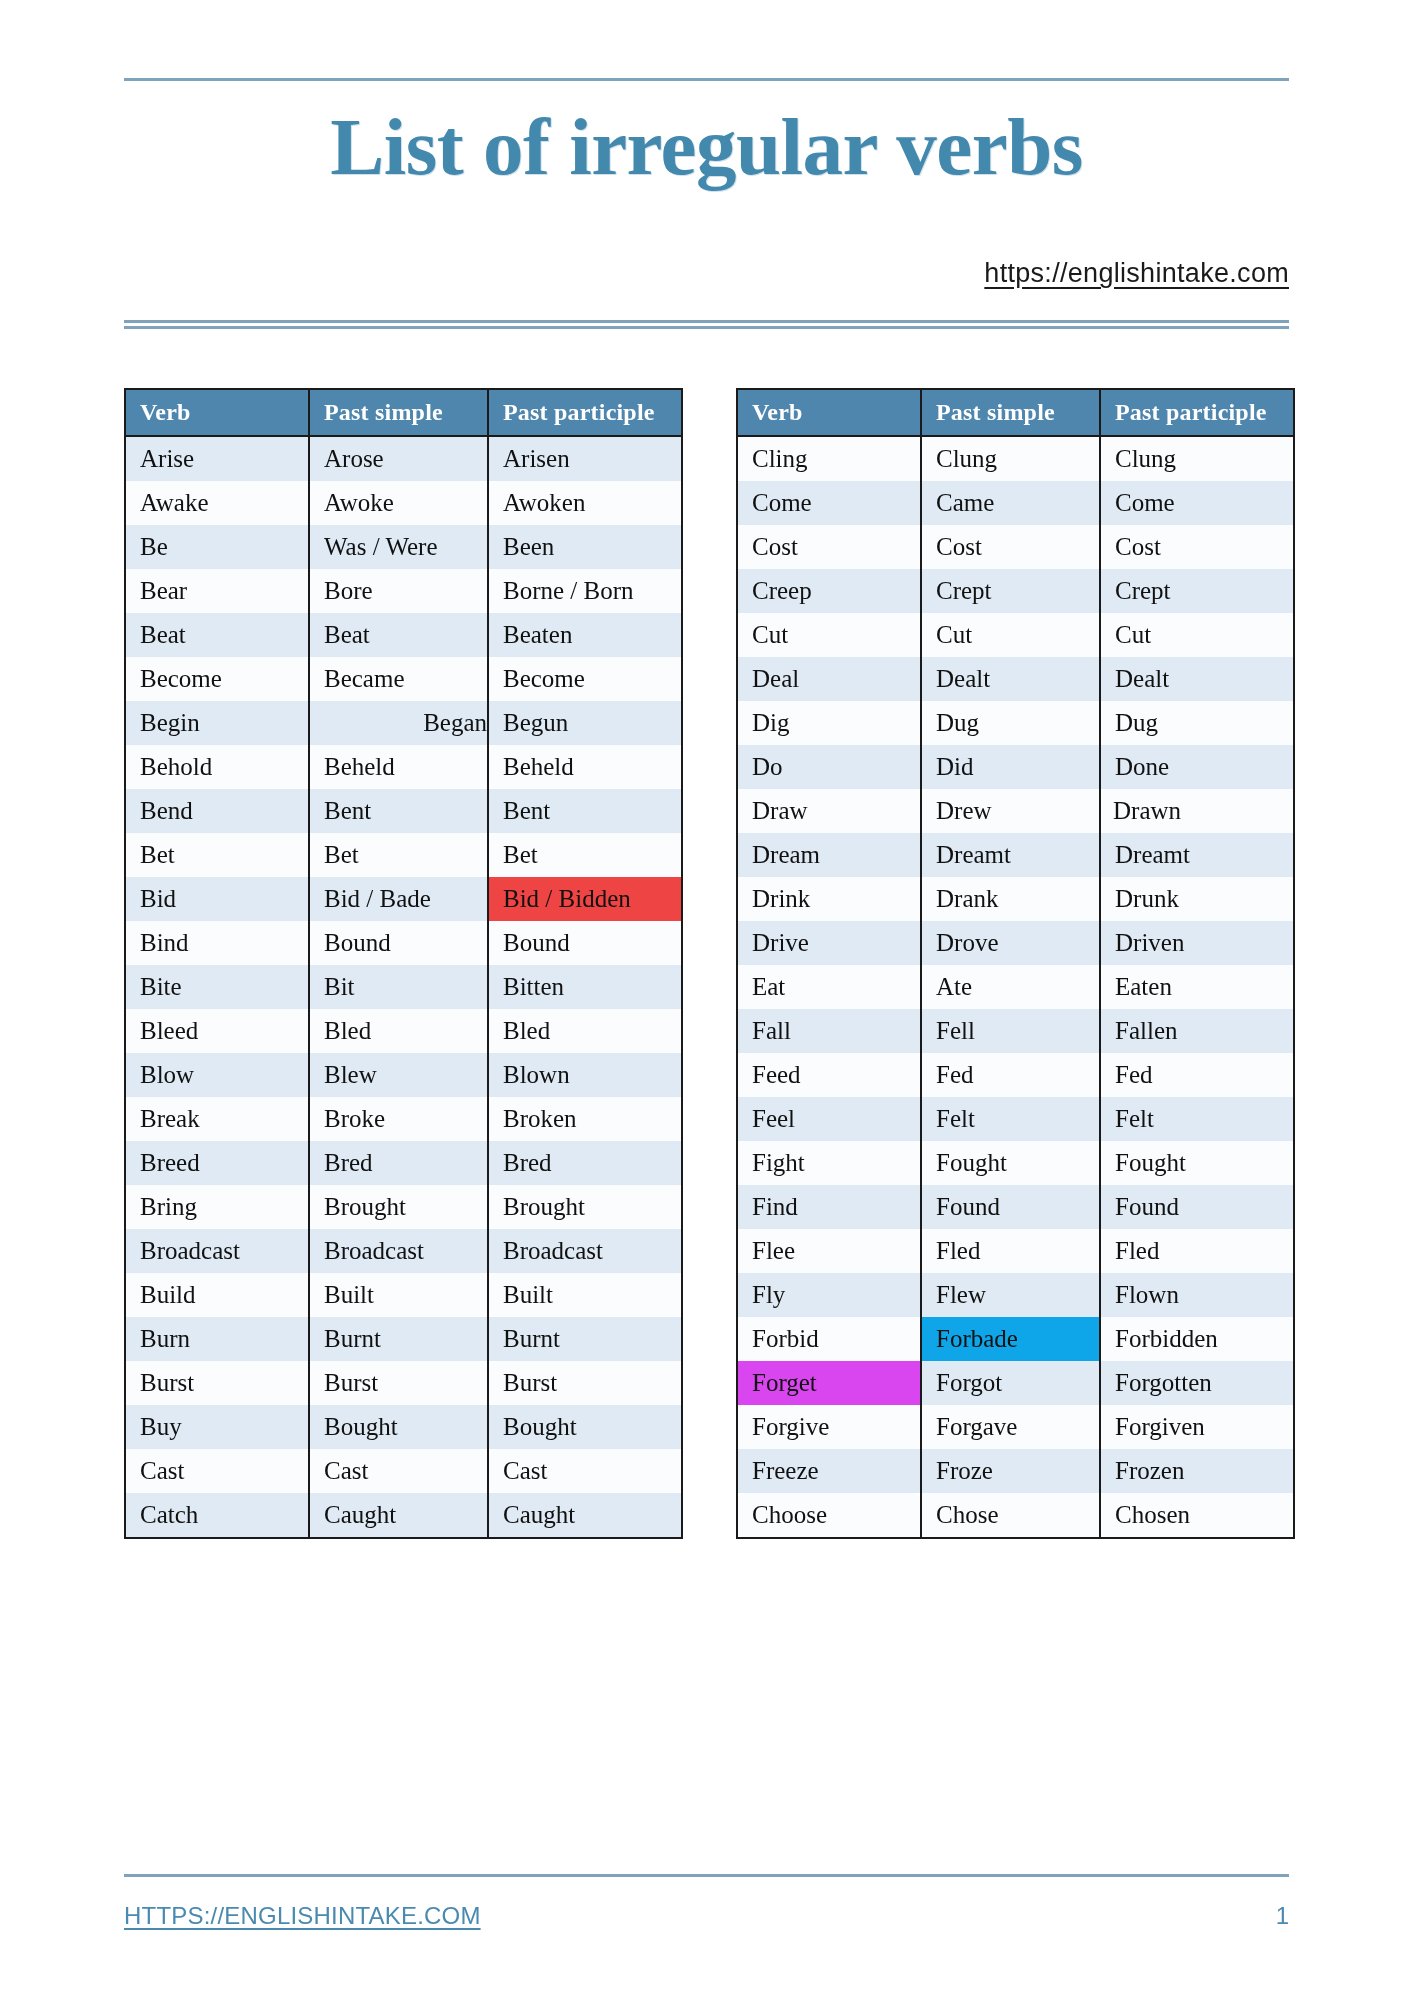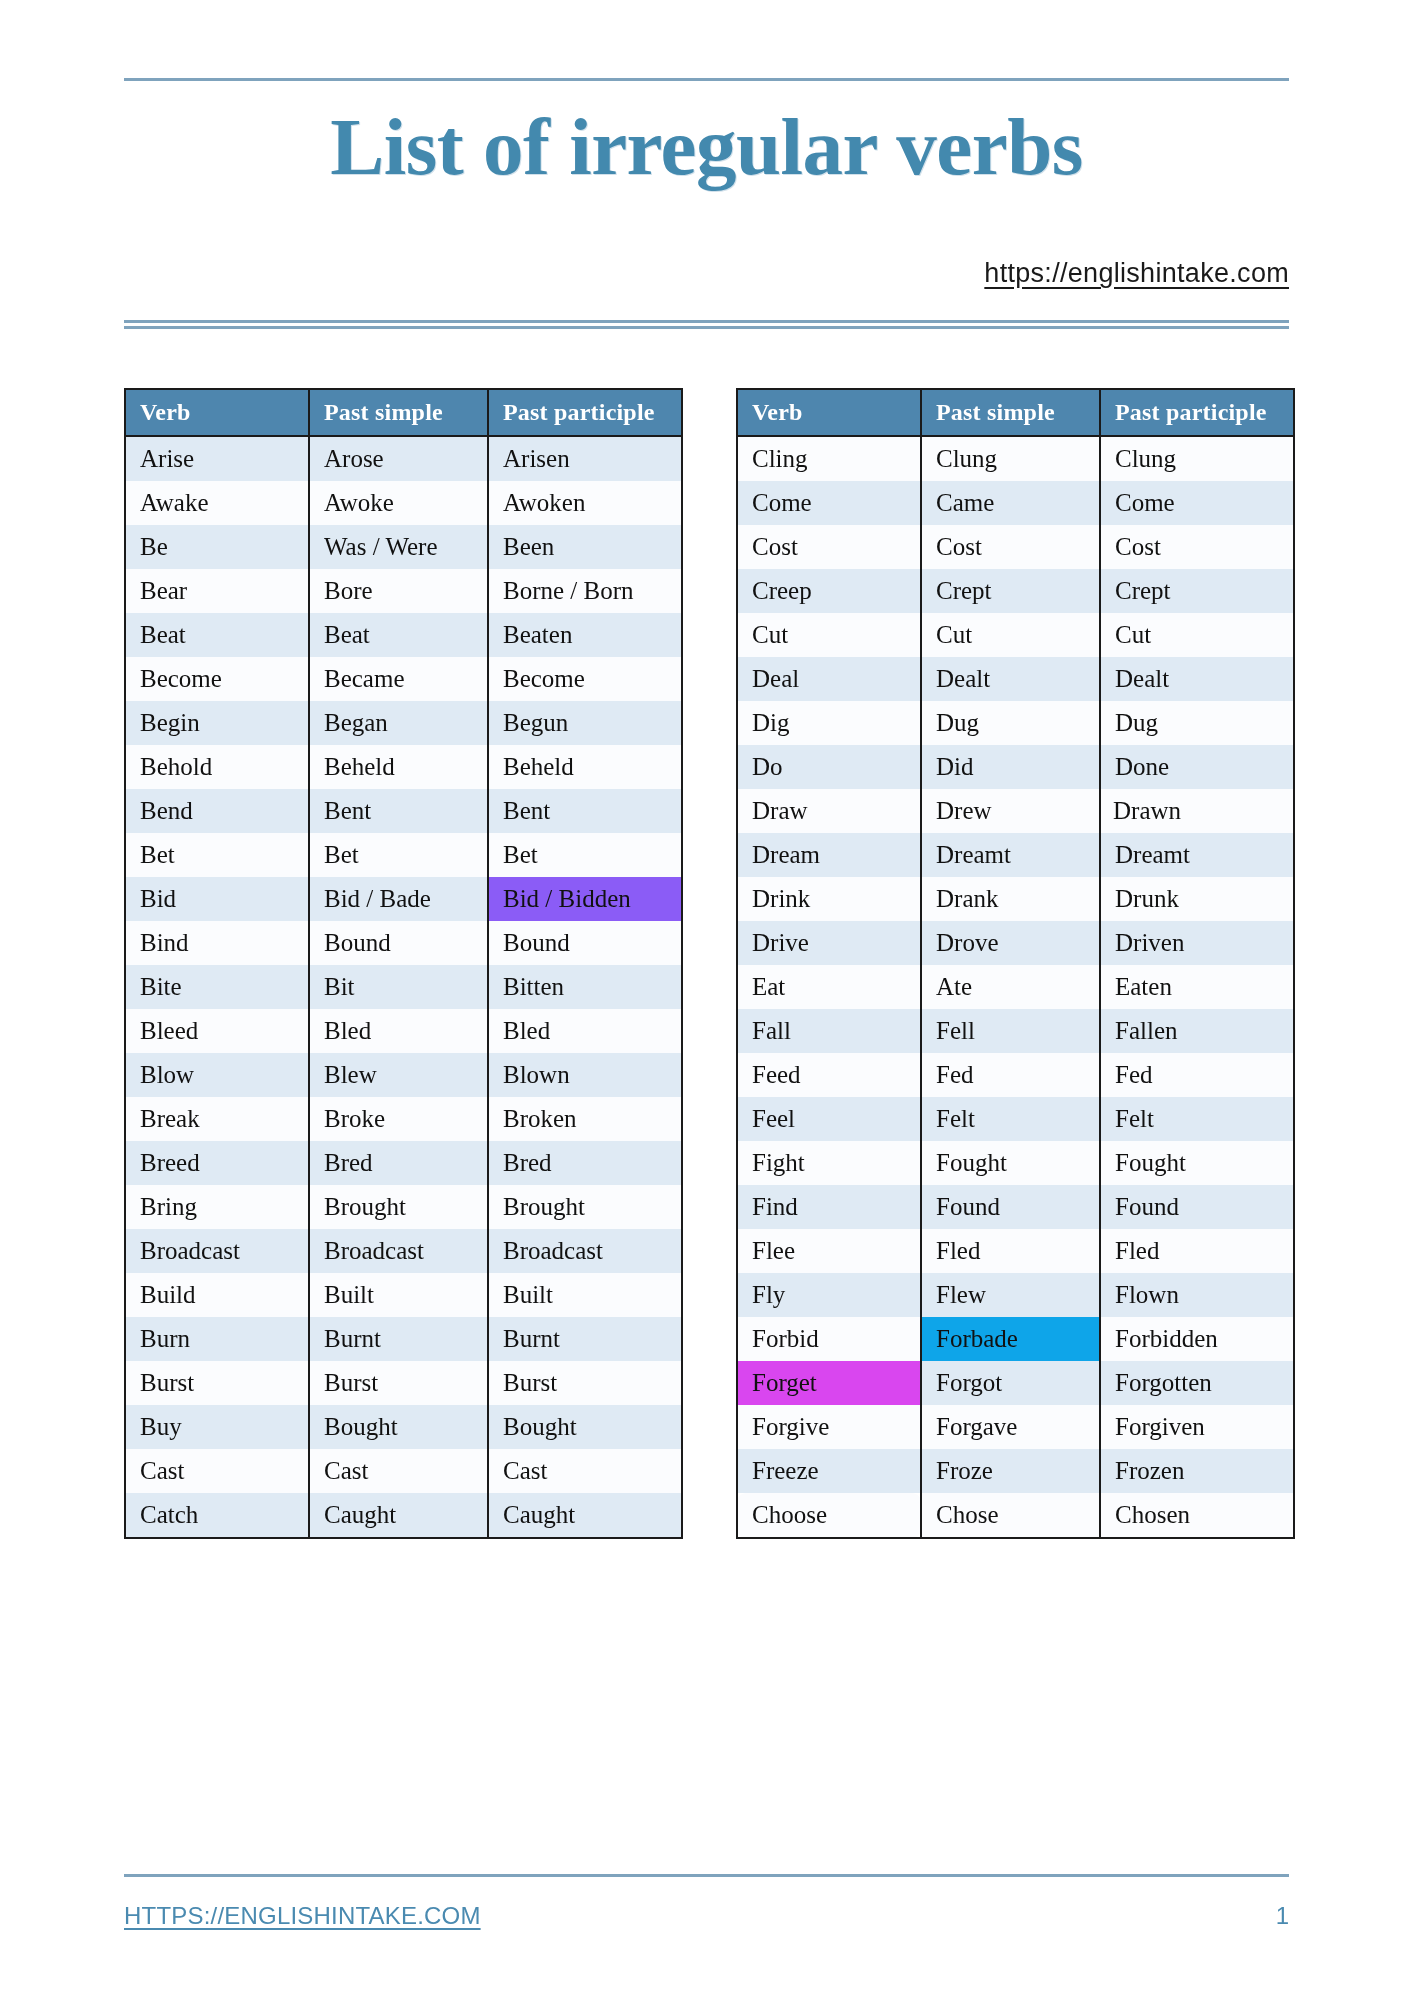--- a/index.html
+++ b/index.html
@@ -233,42 +233,42 @@
             <td style="background: rgb(223, 234, 244);">Beat</td>
             <td style="background: rgb(223, 234, 244);">Beaten</td>
           </tr>
           <tr>
             <td style="background: rgb(251, 252, 254);">Become</td>
             <td style="background: rgb(251, 252, 254);">Became</td>
             <td style="background: rgb(251, 252, 254);">Become</td>
           </tr>
           <tr>
             <td style="background: rgb(223, 234, 244);">Begin</td>
-            <td style="background: rgb(223, 234, 244);">Began</td>
+            <td style="background: rgb(223, 234, 244); text-align: right;">Began</td>
             <td style="background: rgb(223, 234, 244);">Begun</td>
           </tr>
           <tr>
             <td style="background: rgb(251, 252, 254);">Behold</td>
             <td style="background: rgb(251, 252, 254);">Beheld</td>
             <td style="background: rgb(251, 252, 254);">Beheld</td>
           </tr>
           <tr>
             <td style="background: rgb(223, 234, 244);">Bend</td>
             <td style="background: rgb(223, 234, 244);">Bent</td>
             <td style="background: rgb(223, 234, 244);">Bent</td>
           </tr>
           <tr>
             <td style="background: rgb(251, 252, 254);">Bet</td>
             <td style="background: rgb(251, 252, 254);">Bet</td>
             <td style="background: rgb(251, 252, 254);">Bet</td>
           </tr>
           <tr>
             <td style="background: rgb(223, 234, 244);">Bid</td>
             <td style="background: rgb(223, 234, 244);">Bid / Bade</td>
-            <td style="background: #8b5cf6;">Bid / Bidden</td>
+            <td style="background: #ef4444;">Bid / Bidden</td>
           </tr>
           <tr>
             <td style="background: rgb(251, 252, 254);">Bind</td>
             <td style="background: rgb(251, 252, 254);">Bound</td>
             <td style="background: rgb(251, 252, 254);">Bound</td>
           </tr>
           <tr>
             <td style="background: rgb(223, 234, 244);">Bite</td>
             <td style="background: rgb(223, 234, 244);">Bit</td>
             <td style="background: rgb(223, 234, 244);">Bitten</td>

